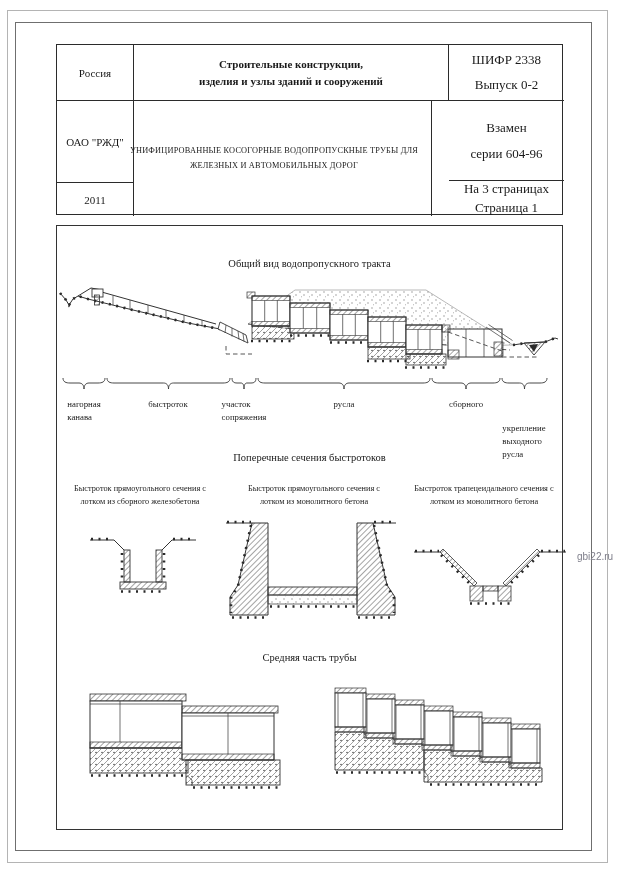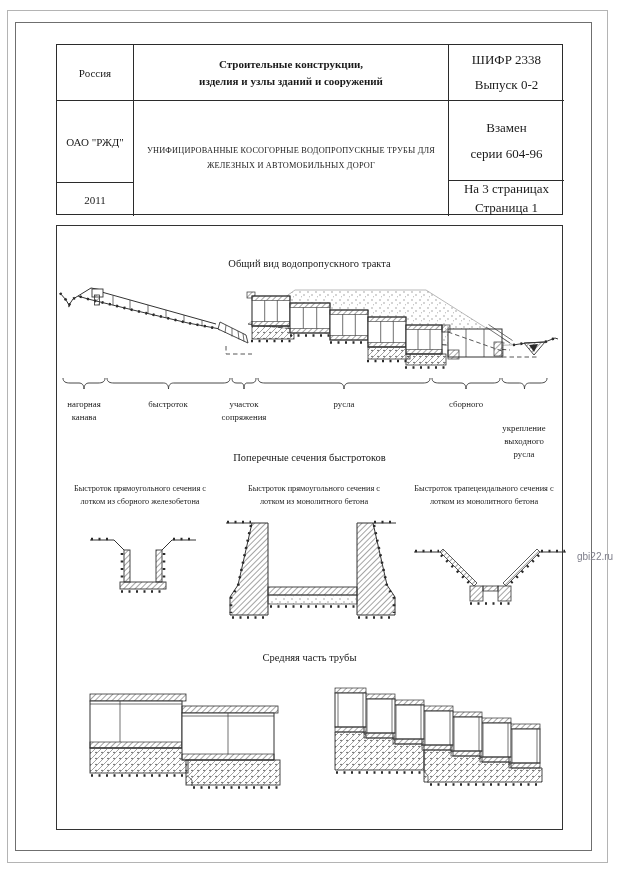--- a/index.html
+++ b/index.html
@@ -21,21 +21,21 @@
   .t11b{font-size:11px;font-weight:bold;line-height:1.5;}
   .t95{font-size:13px;font-family:Liberation Serif, serif;}
   .lh18{line-height:1.85;}
   .lh20{line-height:2.0;}
   .lh14{line-height:1.45;}
   .tcaps{font-size:8.3px;line-height:1.7;letter-spacing:.2px;}
 
   
   .sheet{position:absolute;left:56px;top:225px;width:507px;height:605px;border:1.5px solid #333;box-sizing:border-box;}
   .center-title{position:absolute;left:56px;width:507px;text-align:center;font-size:10.5px;}
-  .lbl{position:absolute;transform:translateX(-50%);text-align:center;font-size:8.8px;line-height:1.45;white-space:pre-line;}
+  .lbl{position:absolute;transform:translateX(-50%);font-size:8.8px;line-height:1.45;white-space:pre-line;}
   .cslbl{position:absolute;transform:translateX(-50%);text-align:center;font-size:8.3px;line-height:1.55;white-space:pre-line;width:175px;}
   .watermark{position:absolute;left:577px;top:551px;font-family:"Liberation Sans","DejaVu Sans",sans-serif;
              font-size:10px;color:#7f7f8b;z-index:5;}
   svg{position:absolute;overflow:visible;}
   .ln{stroke:#333;stroke-width:1;fill:none;}
   .lt{stroke:#333;stroke-width:0.7;fill:none;}
   .tk{stroke:#2a2a2a;stroke-width:2.6;fill:none;stroke-dasharray:2 5.5;}
   .dsh{stroke:#444;stroke-width:0.9;fill:none;stroke-dasharray:4.5 3;}
   .br{stroke:#333;stroke-width:0.9;fill:none;}
 </style>
@@ -46,21 +46,21 @@
 <div class="frame-inner"></div>
 
 <div class="htable">
   <div class="hcell bR bB t11" style="left:0;top:0;width:77px;height:56px;">Россия</div>
   <div class="hcell bR bB t11b" style="left:77px;top:0;width:315px;height:56px;">Строительные конструкции,
 изделия и узлы зданий и сооружений</div>
   <div class="hcell bB t95 lh18" style="left:392px;top:0;width:115px;height:56px;">ШИФР 2338
 Выпуск 0-2</div>
 
   <div class="hcell bR bB t11" style="left:0;top:56px;width:77px;height:82px;">ОАО "РЖД"</div>
-  <div class="hcell bR tcaps" style="left:77px;top:56px;width:315px;height:115px;padding:0 8px;">УНИФИЦИРОВАННЫЕ КОСОГОРНЫЕ ВОДОПРОПУСКНЫЕ ТРУБЫ ДЛЯ
+  <div class="hcell bR tcaps" style="left:60px;top:56px;width:315px;height:115px;padding:0 8px;">УНИФИЦИРОВАННЫЕ КОСОГОРНЫЕ ВОДОПРОПУСКНЫЕ ТРУБЫ ДЛЯ
 ЖЕЛЕЗНЫХ И АВТОМОБИЛЬНЫХ ДОРОГ</div>
   <div class="hcell bB t95 lh20" style="left:392px;top:56px;width:115px;height:80px;">Взамен
 серии 604-96</div>
 
   <div class="hcell bR t11" style="left:0;top:138px;width:77px;height:33px;">2011</div>
   <div class="hcell t95 lh14" style="left:392px;top:136px;width:115px;height:35px;">На 3 страницах
 Страница 1</div>
 </div>
 
 <div class="sheet"></div>

